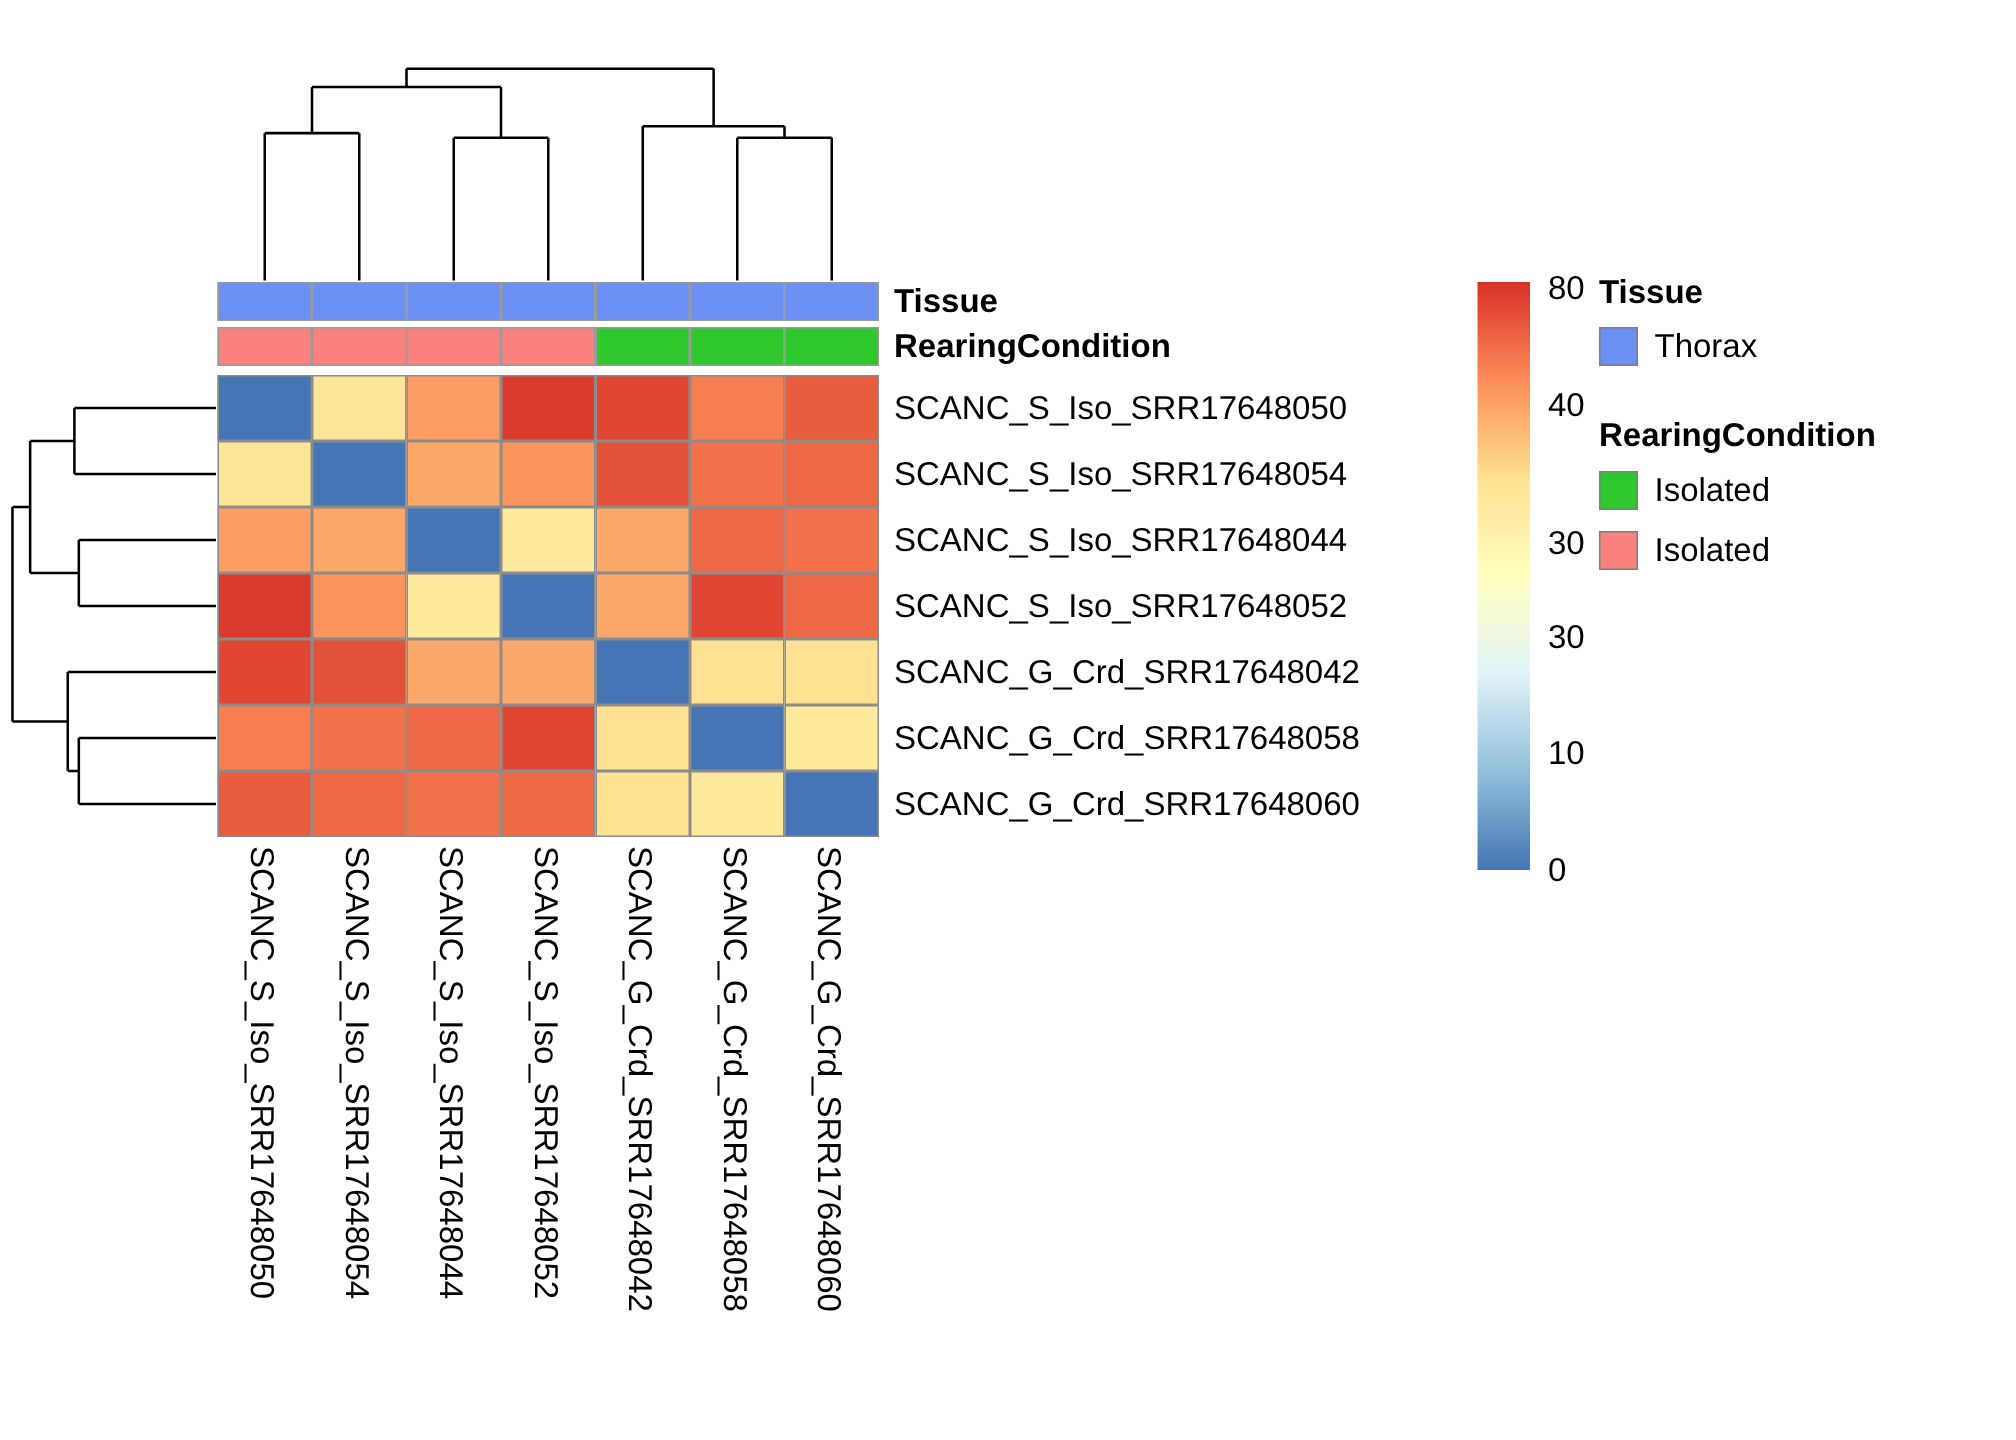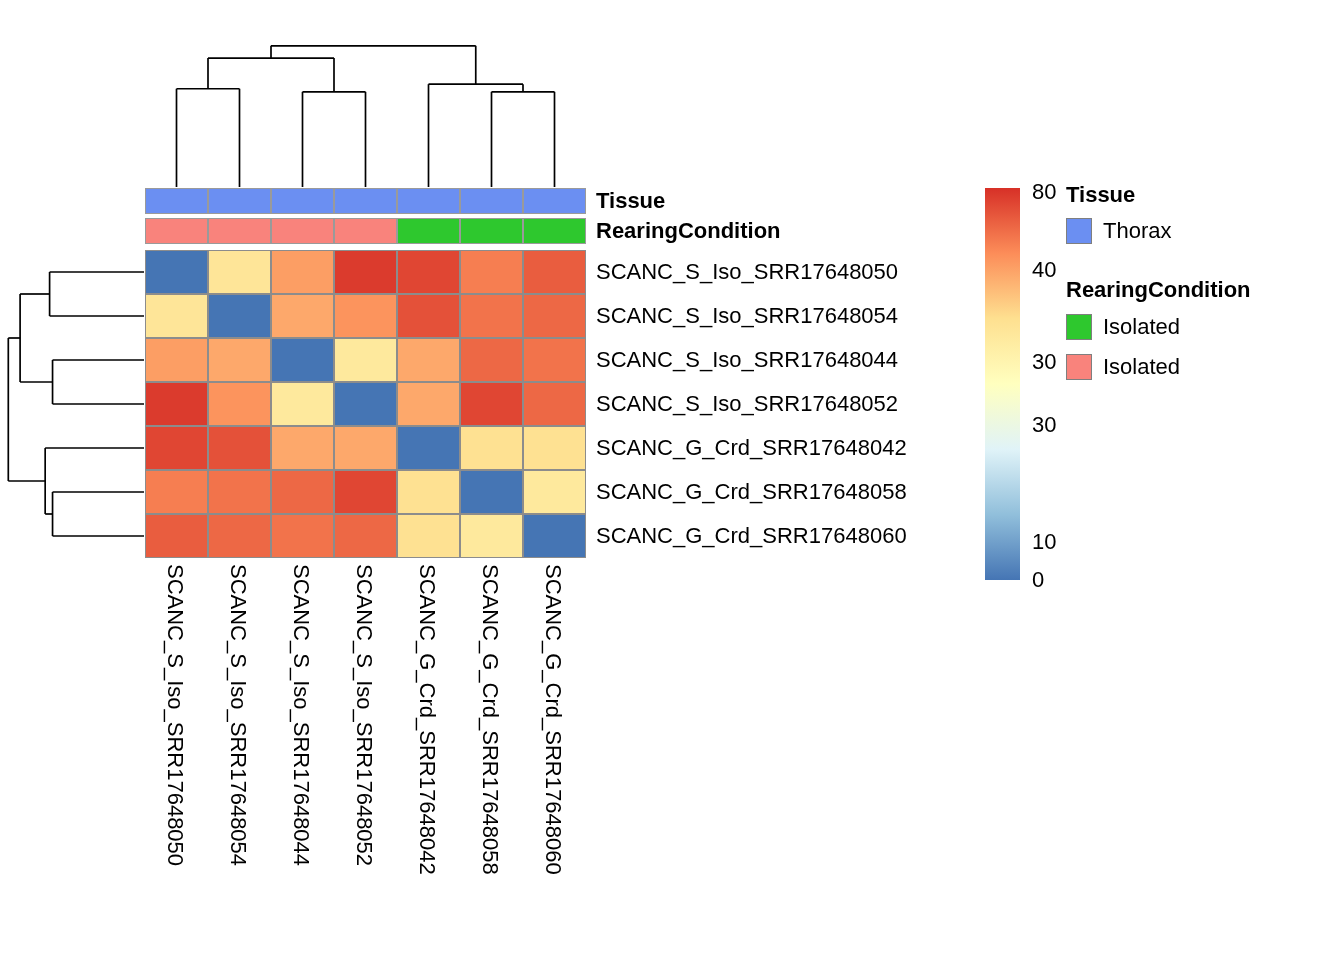--- a/index.html
+++ b/index.html
@@ -159,21 +159,21 @@
       <div class="clabel" style="left: 478.5px;">SCANC_G_Crd_SRR17648058</div>
       <div class="clabel" style="left: 541.5px;">SCANC_G_Crd_SRR17648060</div>
     </div>
 
   <div id="colorbar" style="background: linear-gradient(to top, rgb(69, 117, 180) 0%, rgb(145, 191, 219) 16.7%, rgb(224, 243, 248) 33.3%, rgb(255, 255, 191) 50%, rgb(254, 224, 144) 66.7%, rgb(252, 141, 89) 83.3%, rgb(215, 48, 39) 100%);"></div>
   <div id="colorbar-ticks">
       <div class="tick" style="top: 178.881px;">80</div>
       <div class="tick" style="top: 256.505px;">40</div>
       <div class="tick" style="top: 349px;">30</div>
       <div class="tick" style="top: 411.752px;">30</div>
-      <div class="tick" style="top: 489.376px; margin-top: 40px;">10</div>
+      <div class="tick" style="top: 489.376px;">10</div>
       <div class="tick" style="top: 567px;">0</div>
     </div>
 
   <div class="lg-title" style="top:182px">Tissue</div>
   <div class="lg-item" style="top:218px">
     <span class="swatch" style="background: rgb(107, 143, 242);"></span>
     <span class="lg-label">Thorax</span>
   </div>
 
   <div class="lg-title" style="top:277px">RearingCondition</div>

